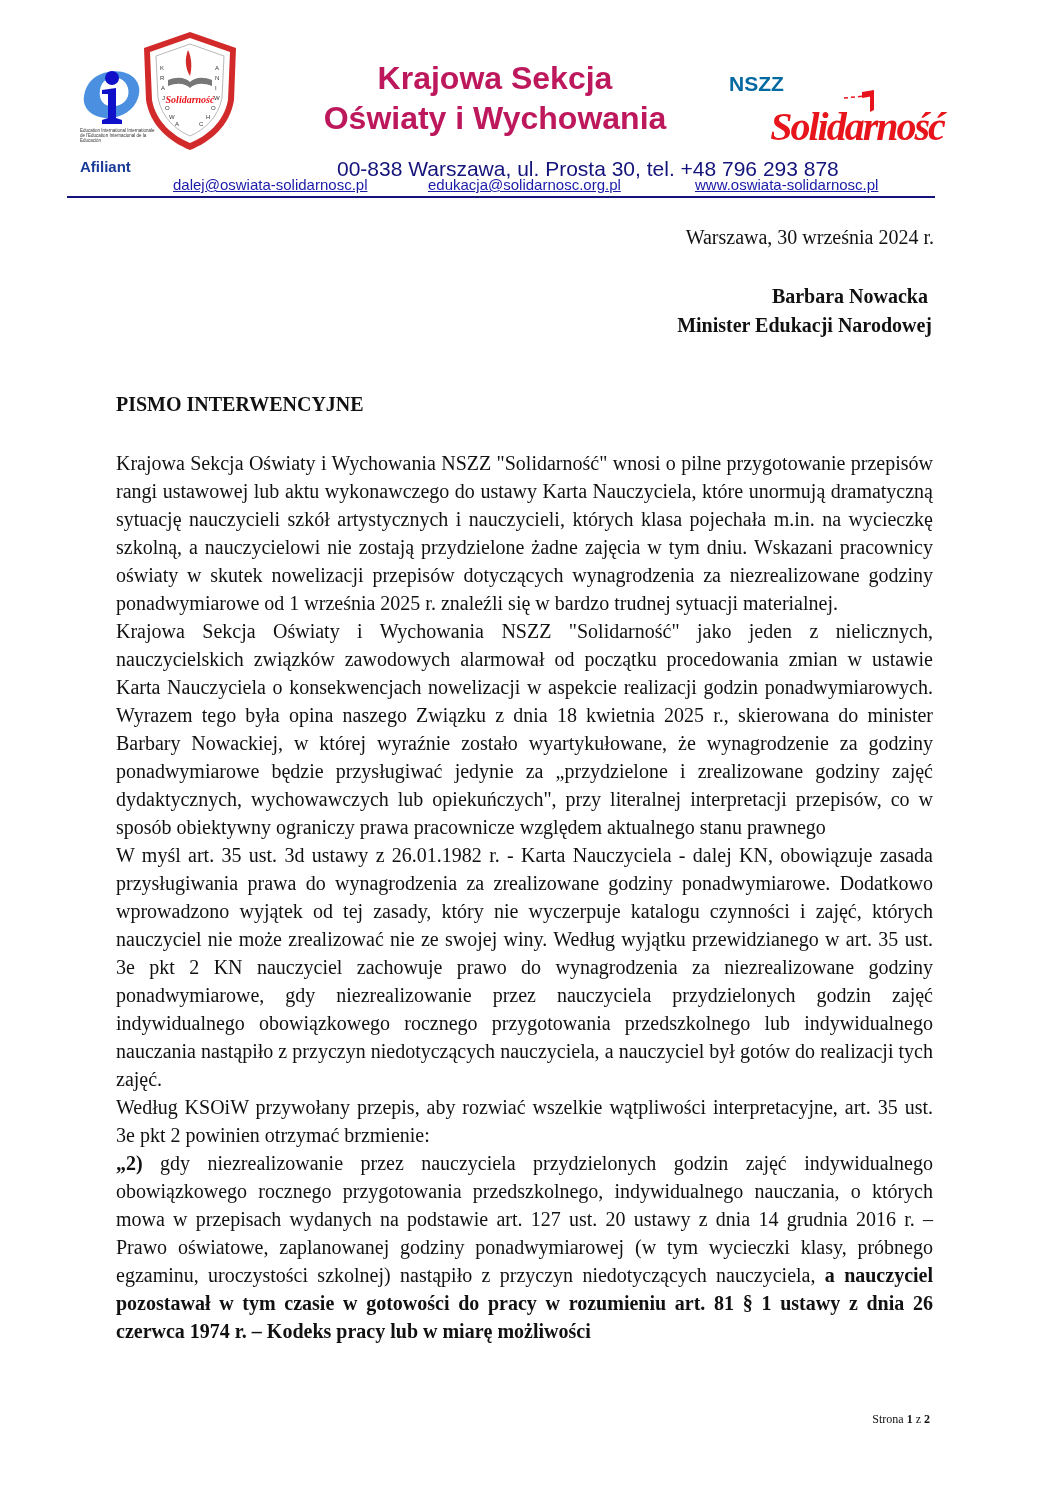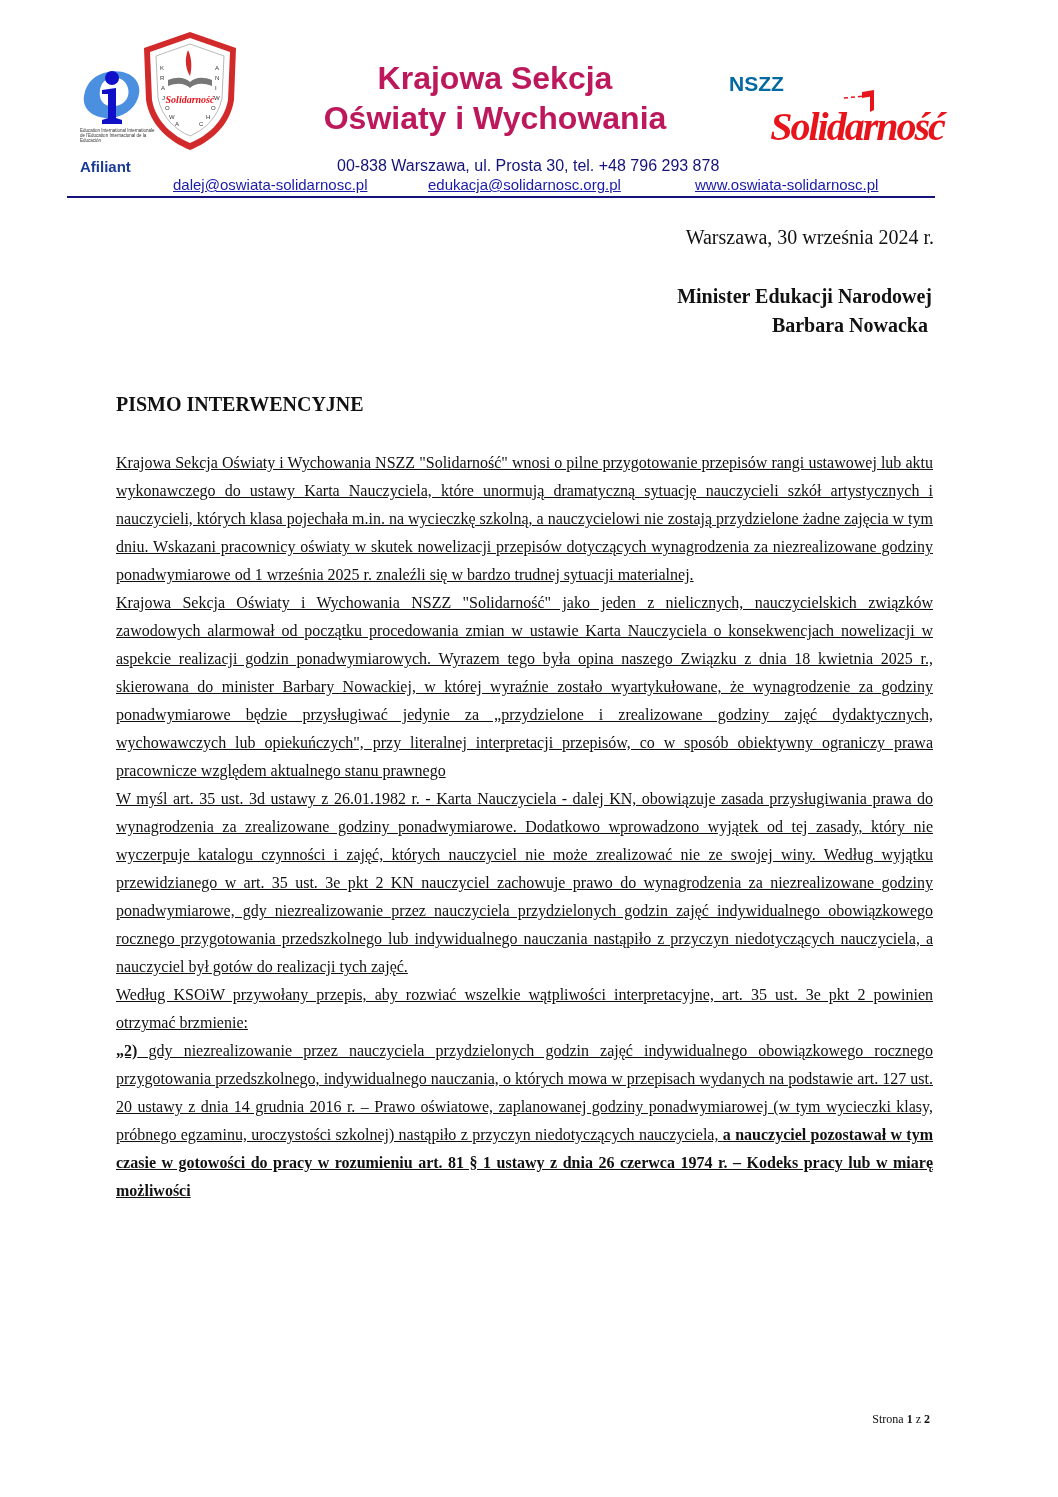--- a/index.html
+++ b/index.html
@@ -8,30 +8,30 @@
 
     
     .hdr-ei { position: absolute; left: 78px; top: 68px; width: 70px; height: 80px; }
     .hdr-ei-caption { position: absolute; left: 80px; top: 128px; width: 80px; font-family: "Liberation Sans", sans-serif; font-size: 4.5px; line-height: 5px; color: #333; }
     .hdr-shield { position: absolute; left: 140px; top: 30px; width: 100px; height: 122px; }
     .hdr-title { position: absolute; left: 300px; top: 58px; width: 460px; text-align: center; font-family: "Liberation Sans", sans-serif; font-weight: bold; font-size: 32px; line-height: 40px; color: #be185d; }
     .hdr-title .l1 { display: block; padding-left: 0px; }
     .hdr-nszz { position: absolute; left: 729px; top: 72px; font-family: "Liberation Sans", sans-serif; font-weight: bold; font-size: 21px; color: #0369a1; }
     .hdr-sol { position: absolute; left: 762px; top: 88px; width: 190px; height: 62px; }
     .hdr-afiliant { position: absolute; left: 80px; top: 158px; font-family: "Liberation Sans", sans-serif; font-weight: bold; font-size: 15px; color: #1a3a9a; }
-    .hdr-address { position: absolute; left: 337px; top: 157px; font-family: "Liberation Sans", sans-serif; font-size: 16px; color: #14137a; }
+    .hdr-address { position: absolute; left: 337px; top: 157px; font-family: "Liberation Sans", sans-serif; font-size: 21px; color: #14137a; }
     .hdr-links { position: absolute; left: 60px; top: 176px; width: 890px; font-family: "Liberation Sans", sans-serif; font-size: 15px; color: #1a1aa8; }
     .hdr-links a { position: absolute; top: 0; color: #1a1aa8; text-decoration: underline; white-space: nowrap; }
     .hdr-rule { position: absolute; left: 67px; top: 196px; width: 868px; height: 2px; background: #14137a; }
 
     
     .date { position: absolute; right: 124px; top: 226px; font-size: 20px; }
     .recipient { position: absolute; right: 126px; top: 282px; text-align: right; font-weight: bold; font-size: 20px; line-height: 29px; }
     .subject { position: absolute; left: 116px; top: 393px; font-weight: bold; font-size: 20px; }
-    .body { position: absolute; left: 116px; top: 449px; width: 817px; font-size: 16px; line-height: 28px; text-align: justify; text-decoration: underline; }
+    .body { position: absolute; left: 116px; top: 449px; width: 817px; font-size: 20px; line-height: 28px; text-align: justify; }
     .body p { margin: 0; }
     .body .b { font-weight: bold; }
     .footer { position: absolute; right: 128px; top: 1412px; font-size: 12px; }
     .footer b { font-weight: bold; }
   </style>
 </head>
 <body>
 
 <div class="page">
 
@@ -90,22 +90,22 @@
 
   <div class="hdr-links">
     <a style="left:113px;">dalej@oswiata-solidarnosc.pl</a>
     <a style="left:368px;">edukacja@solidarnosc.org.pl</a>
     <a style="left:635px;">www.oswiata-solidarnosc.pl</a>
   </div>
   <div class="hdr-rule"></div>
 
   <div class="date">Warszawa, 30 września 2024 r.</div>
   <div class="recipient">
+    <div style="padding-right:4px;">Barbara Nowacka</div>
     <div>Minister Edukacji Narodowej</div>
-    <div style="padding-right:4px;">Barbara Nowacka</div>
   </div>
 
   <div class="subject">PISMO INTERWENCYJNE</div>
 
   <div class="body">
     <p>Krajowa Sekcja Oświaty i Wychowania NSZZ "Solidarność" wnosi o pilne przygotowanie przepisów rangi ustawowej lub aktu wykonawczego do ustawy Karta Nauczyciela, które unormują dramatyczną sytuację nauczycieli szkół artystycznych i nauczycieli, których klasa pojechała m.in. na wycieczkę szkolną, a nauczycielowi nie zostają przydzielone żadne zajęcia w tym dniu. Wskazani pracownicy oświaty w skutek nowelizacji przepisów dotyczących wynagrodzenia za niezrealizowane godziny ponadwymiarowe od 1 września 2025 r. znaleźli się w bardzo trudnej sytuacji materialnej.</p>
     <p>Krajowa Sekcja Oświaty i Wychowania NSZZ "Solidarność" jako jeden z nielicznych, nauczycielskich związków zawodowych alarmował od początku procedowania zmian w ustawie Karta Nauczyciela o konsekwencjach nowelizacji w aspekcie realizacji godzin ponadwymiarowych. Wyrazem tego była opina naszego Związku z dnia 18 kwietnia 2025 r., skierowana do minister Barbary Nowackiej, w której wyraźnie zostało wyartykułowane, że wynagrodzenie za godziny ponadwymiarowe będzie przysługiwać jedynie za „przydzielone i zrealizowane godziny zajęć dydaktycznych, wychowawczych lub opiekuńczych", przy literalnej interpretacji przepisów, co w sposób obiektywny ograniczy prawa pracownicze względem aktualnego stanu prawnego</p>
     <p>W myśl art. 35 ust. 3d ustawy z 26.01.1982 r. - Karta Nauczyciela - dalej KN, obowiązuje zasada przysługiwania prawa do wynagrodzenia za zrealizowane godziny ponadwymiarowe. Dodatkowo wprowadzono wyjątek od tej zasady, który nie wyczerpuje katalogu czynności i zajęć, których nauczyciel nie może zrealizować nie ze swojej winy. Według wyjątku przewidzianego w art. 35 ust. 3e pkt 2 KN nauczyciel zachowuje prawo do wynagrodzenia za niezrealizowane godziny ponadwymiarowe, gdy niezrealizowanie przez nauczyciela przydzielonych godzin zajęć indywidualnego obowiązkowego rocznego przygotowania przedszkolnego lub indywidualnego nauczania nastąpiło z przyczyn niedotyczących nauczyciela, a nauczyciel był gotów do realizacji tych zajęć.</p>
     <p>Według KSOiW przywołany przepis, aby rozwiać wszelkie wątpliwości interpretacyjne, art. 35 ust. 3e pkt 2 powinien otrzymać brzmienie:</p>
     <p><span class="b">„2)</span><span> gdy niezrealizowanie przez nauczyciela przydzielonych godzin zajęć indywidualnego obowiązkowego rocznego przygotowania przedszkolnego, indywidualnego nauczania, o których mowa w przepisach wydanych na podstawie art. 127 ust. 20 ustawy z dnia 14 grudnia 2016 r. – Prawo oświatowe, zaplanowanej godziny ponadwymiarowej (w tym wycieczki klasy, próbnego egzaminu, uroczystości szkolnej) nastąpiło z przyczyn niedotyczących nauczyciela, </span><span class="b">a nauczyciel pozostawał w tym czasie w gotowości do pracy w rozumieniu art. 81 § 1 ustawy z dnia 26 czerwca 1974 r. – Kodeks pracy lub w miarę możliwości</span></p>

